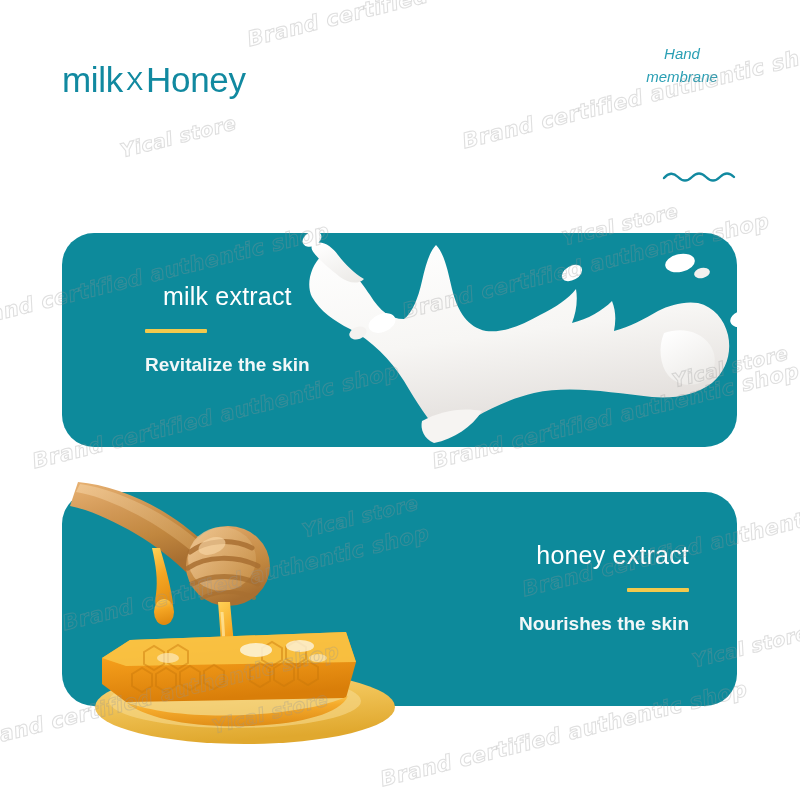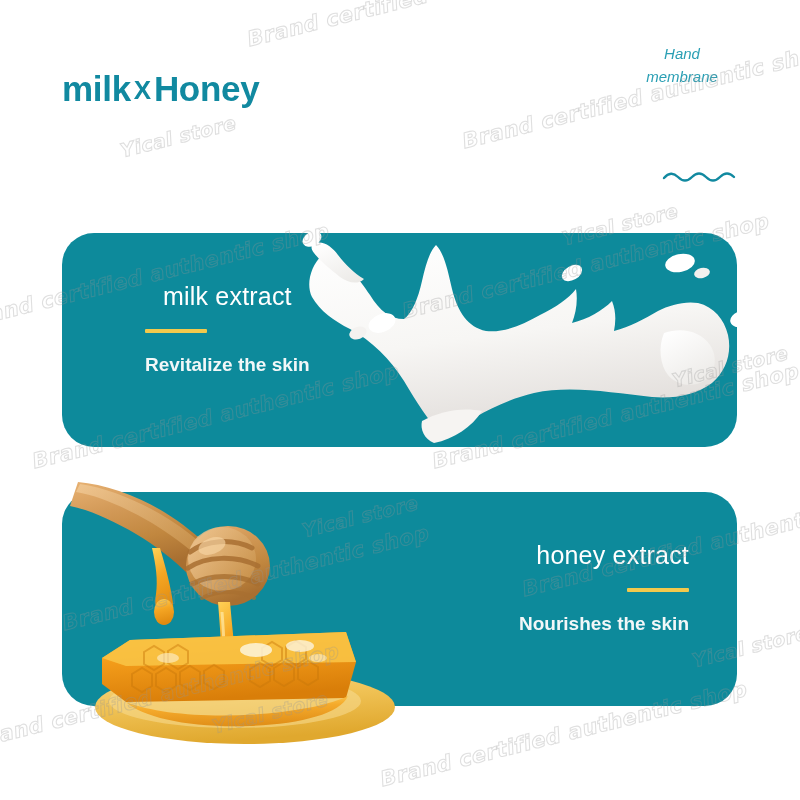--- a/index.html
+++ b/index.html
@@ -21,24 +21,23 @@
   }
 
   
   .headline {
     position: absolute;
     left: 62px;
     top: 58px;
     color: #1189a0;
     font-size: 35px;
     line-height: 43px;
-    font-weight: 700;
+    font-weight: 400;
     letter-spacing: -0.3px;
     white-space: nowrap;
-    margin-top: 9px;
   }
   .headline-line { display: block; }
   .x-mark {
     font-size: 26px;
     vertical-align: 2px;
     padding: 0 3px;
   }
 
   .corner-label {
     position: absolute;

